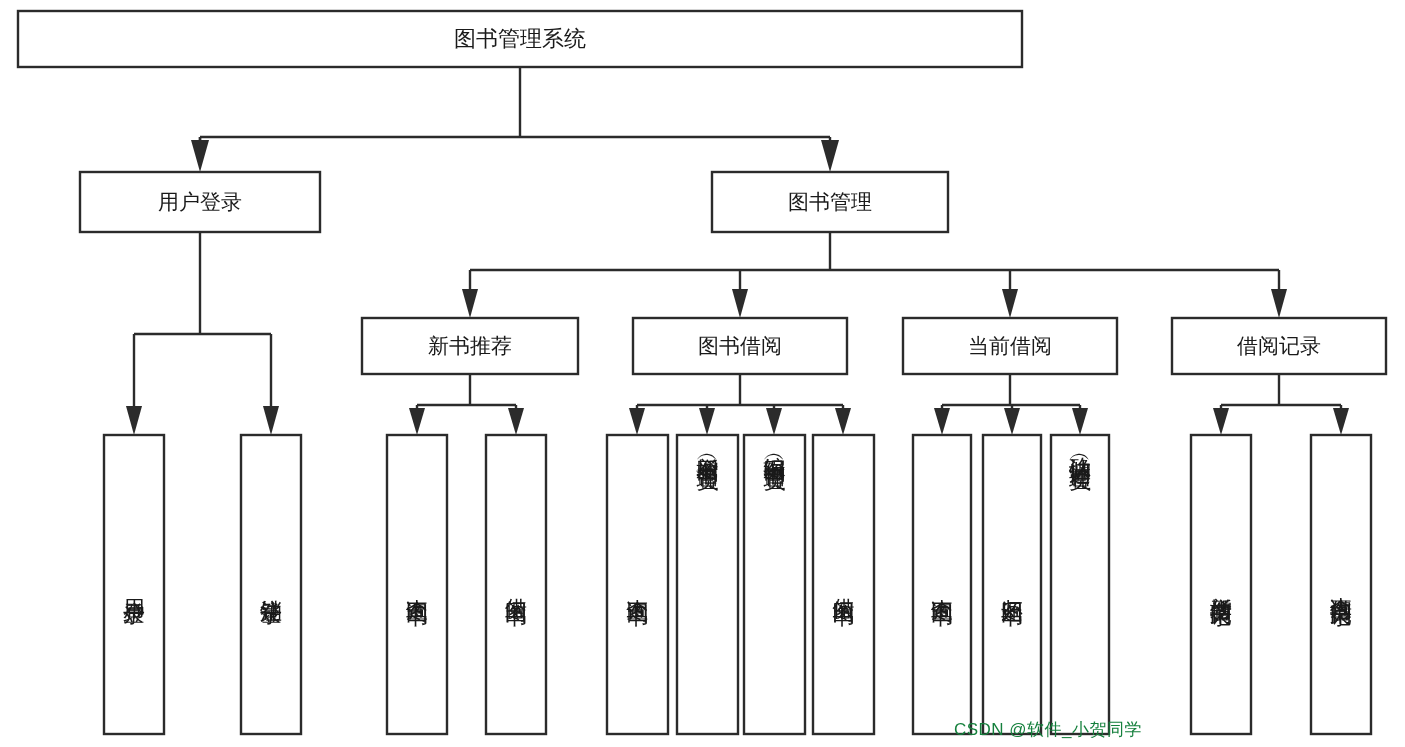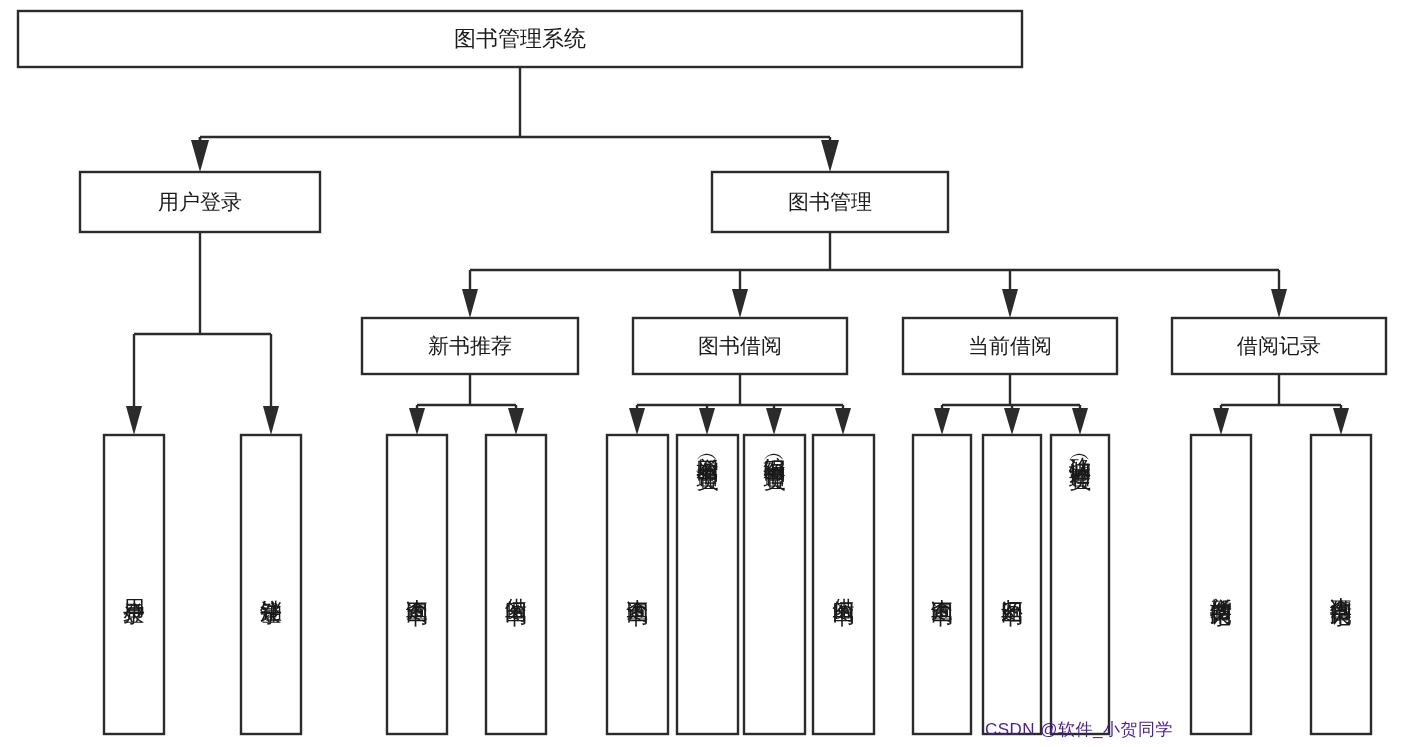--- a/index.html
+++ b/index.html
@@ -11,21 +11,20 @@
     width: 1405px;
     height: 747px;
     font-family: "Liberation Sans", "DejaVu Sans", sans-serif;
     overflow: hidden;
   }
   #diagram-root {
     position: relative;
     width: 1150px;
     height: 747px;
     background: #ffffff;
-    padding-left: 31px;
   }
   svg#flow-svg {
     position: absolute;
     left: 0;
     top: 0;
     width: 1405px;
     height: 747px;
   }
   .node-box {
     fill: #ffffff;
@@ -72,21 +71,21 @@
     color: #1a1a1a;
     letter-spacing: 2px;
     white-space: nowrap;
   }
   #watermark {
     position: absolute;
     right: 8px;
     bottom: 6px;
     font-family: "Liberation Sans", "DejaVu Sans", sans-serif;
     font-size: 17px;
-    color: #4c1d95;
+    color: #15803d;
     letter-spacing: 0.5px;
     white-space: nowrap;
     margin-left: 16px;
   }
 </style>
 </head>
 <body>
 
 <div id="diagram-root">
 

